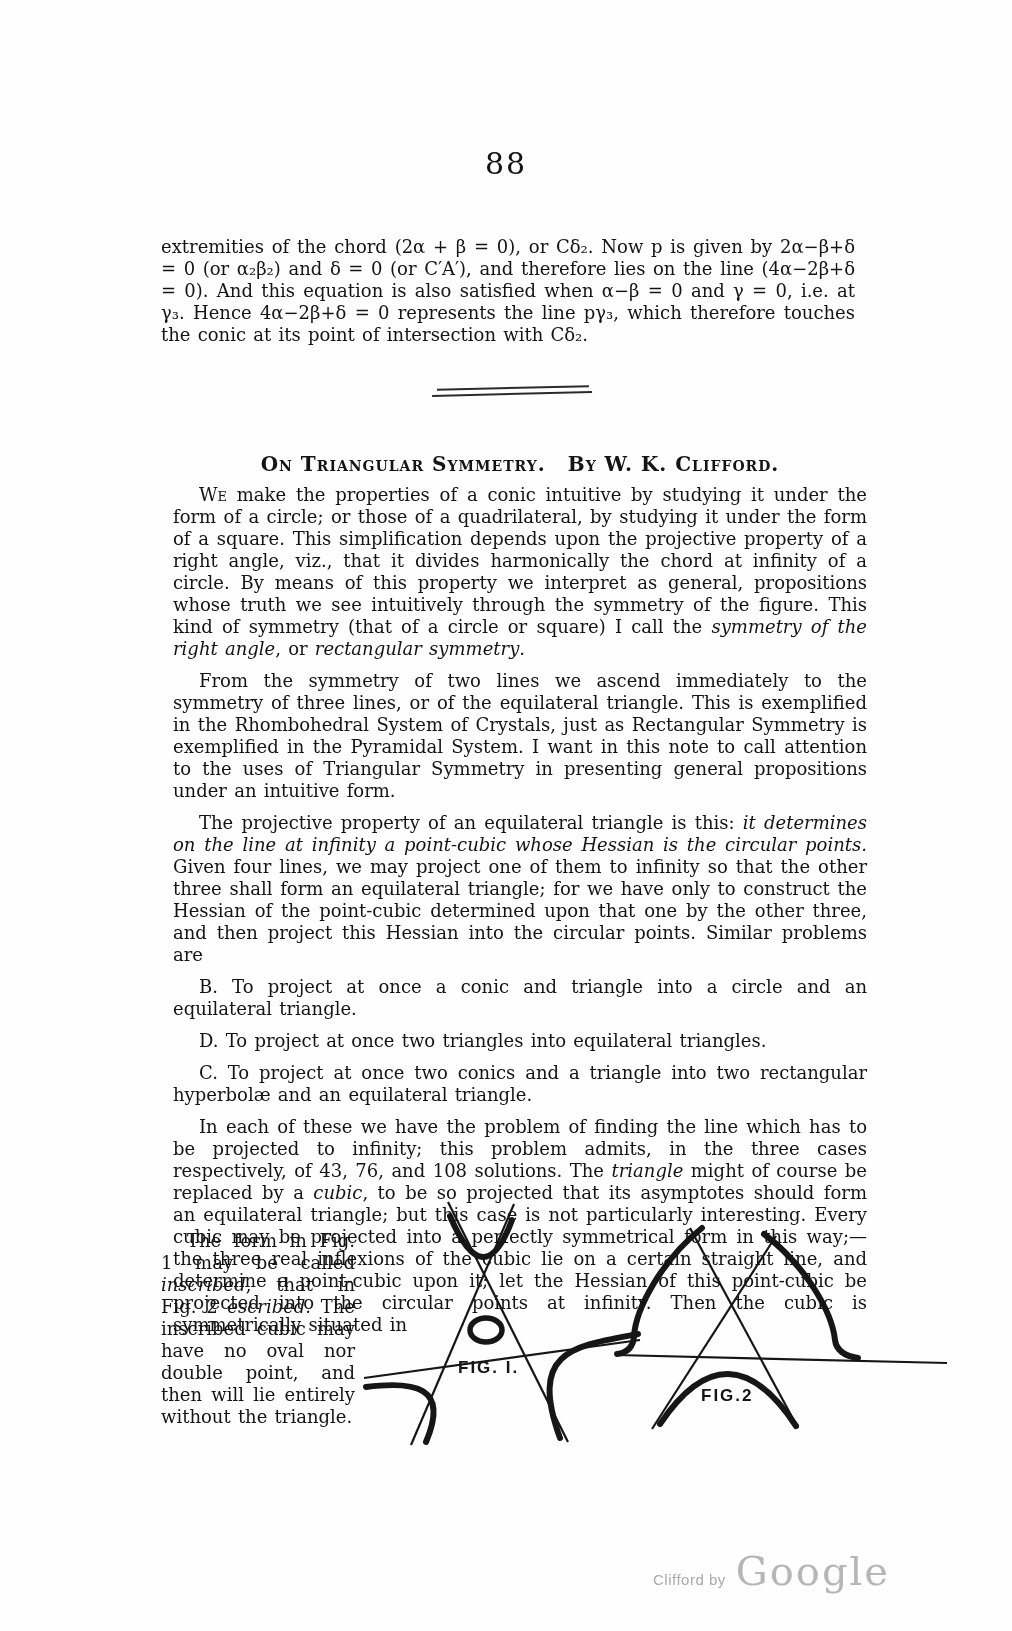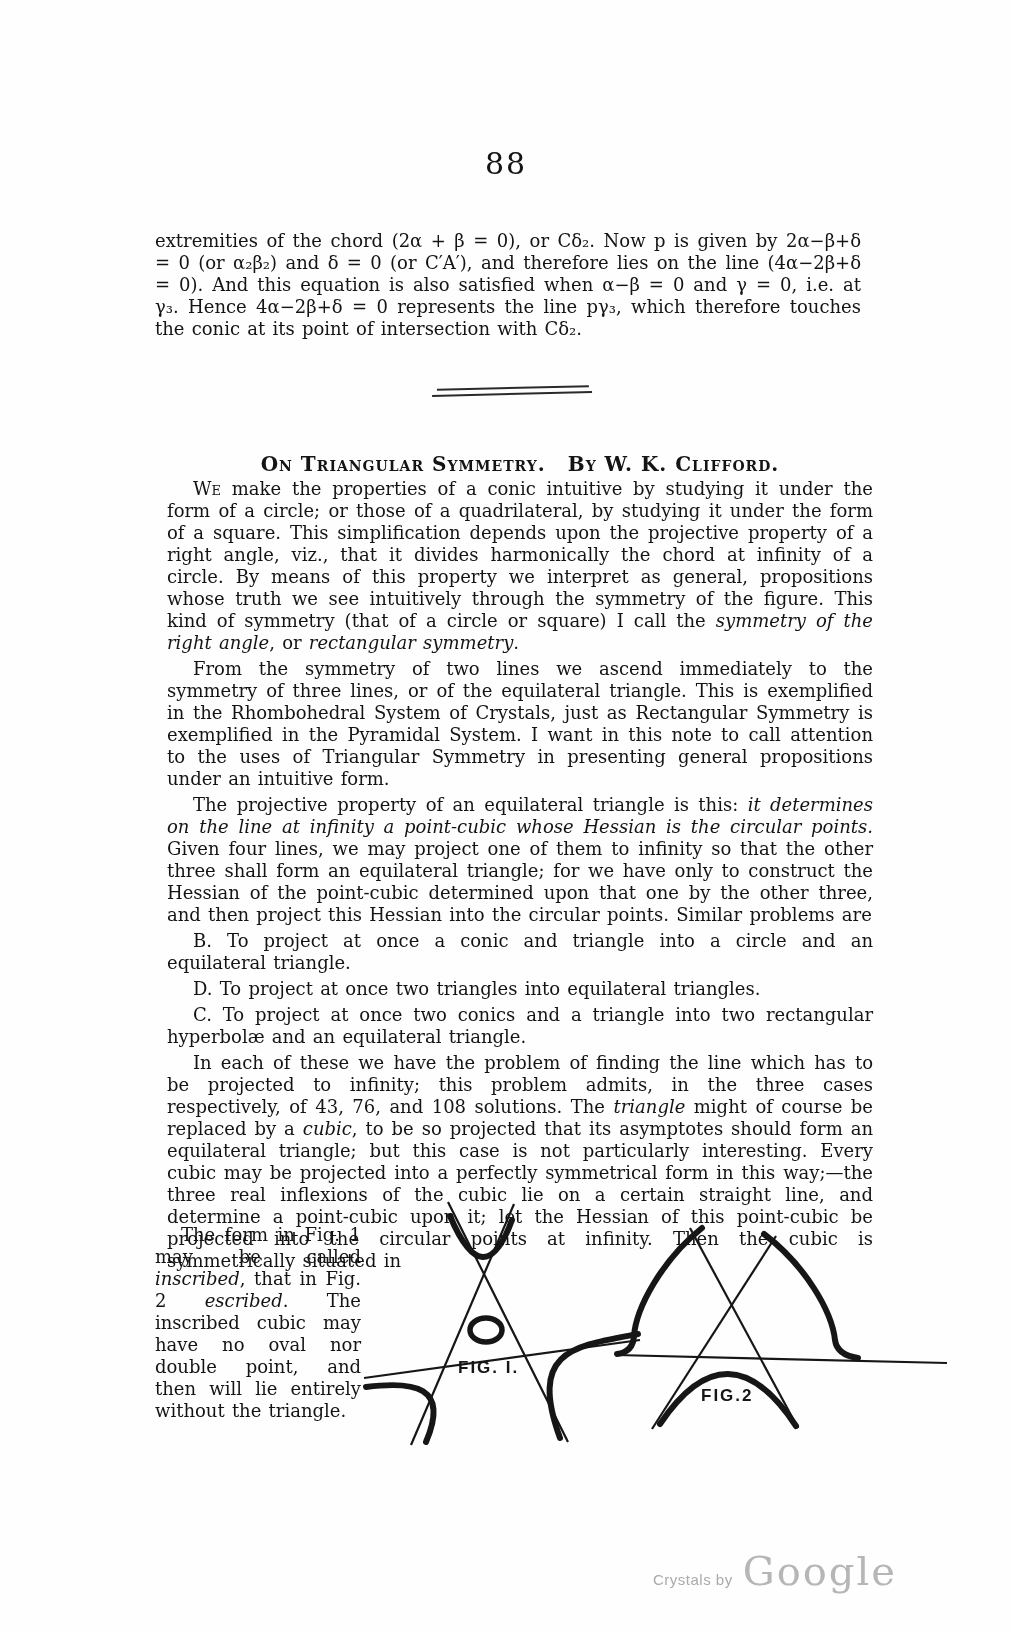--- a/index.html
+++ b/index.html
@@ -15,21 +15,21 @@
   #intro{left:151px;top:226px;width:714px;}
   .divider{position:absolute;left:437px;top:387px;width:152px;transform:rotate(-1.4deg);}
   .divider .r1{height:2px;background:#2a2a2a;}
   .divider .r2{margin-top:4px;margin-left:-5px;width:160px;height:2px;background:#2a2a2a;}
   .title{
     position:absolute;left:151px;top:440px;width:714px;margin:12px;text-align:center;
     font-variant:small-caps;font-weight:700;font-size:20px;letter-spacing:1px;
   }
   #bodytext{left:163px;top:474px;width:714px;}
   #leftcol{left:151px;top:1220px;width:214px;}
-  p{margin:4px;text-indent:26px;}
+  p{margin:10px;text-indent:26px;}
   p.cont{text-indent:0;}
   .it{font-style:italic;}
   .lead{font-variant:small-caps;}
   .fig{position:absolute;}
   .fig svg{display:block;}
   .stroke{stroke:#161616;fill:none;}
   .figlabel{
     position:absolute;font-family:"Liberation Sans",sans-serif;font-weight:700;
     font-size:17px;letter-spacing:2px;color:#161616;
   }
@@ -98,17 +98,17 @@
       <g class="stroke" stroke-width="6" stroke-linecap="round">
         <path d="M 100 16 C 60 48, 34 96, 32 124 Q 31 140, 15 142"></path>
         <path d="M 162 22 C 204 54, 230 100, 233 128 Q 235 143, 256 146"></path>
         <path d="M 58 212 Q 126 111 194 214"></path>
       </g>
     </svg>
   </div>
   <div class="figlabel" id="fig2label">FIG.2</div>
 
   <div id="footer">
-    <span class="dig">Crystals by</span>
+    <span class="dig">Clifford by</span>
     <span class="goog">Google</span>
   </div>
 
 </div>
 
 </body></html>

